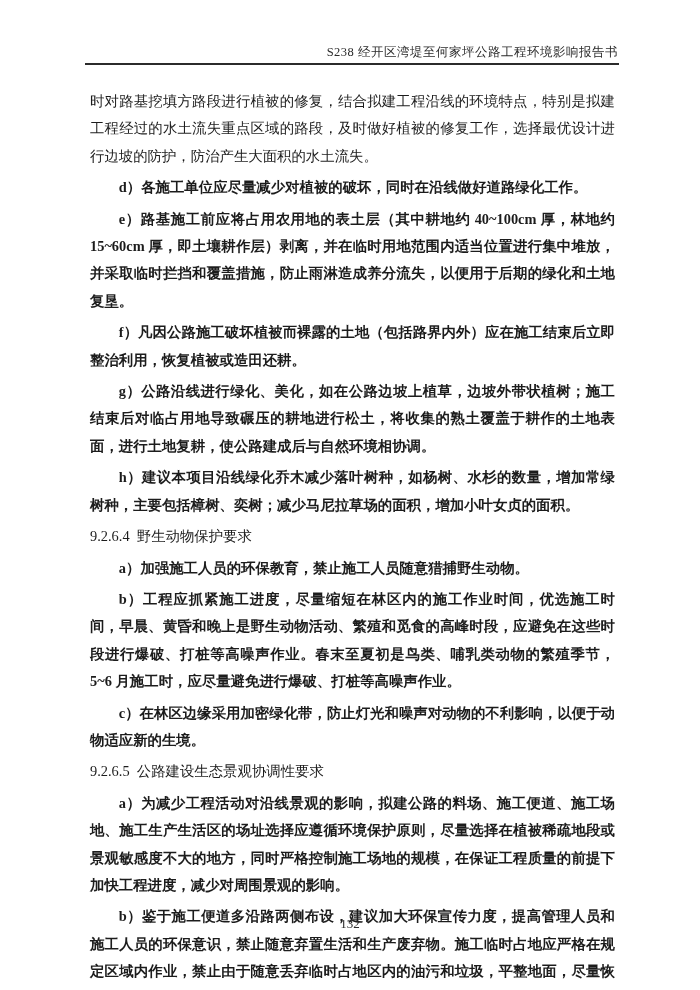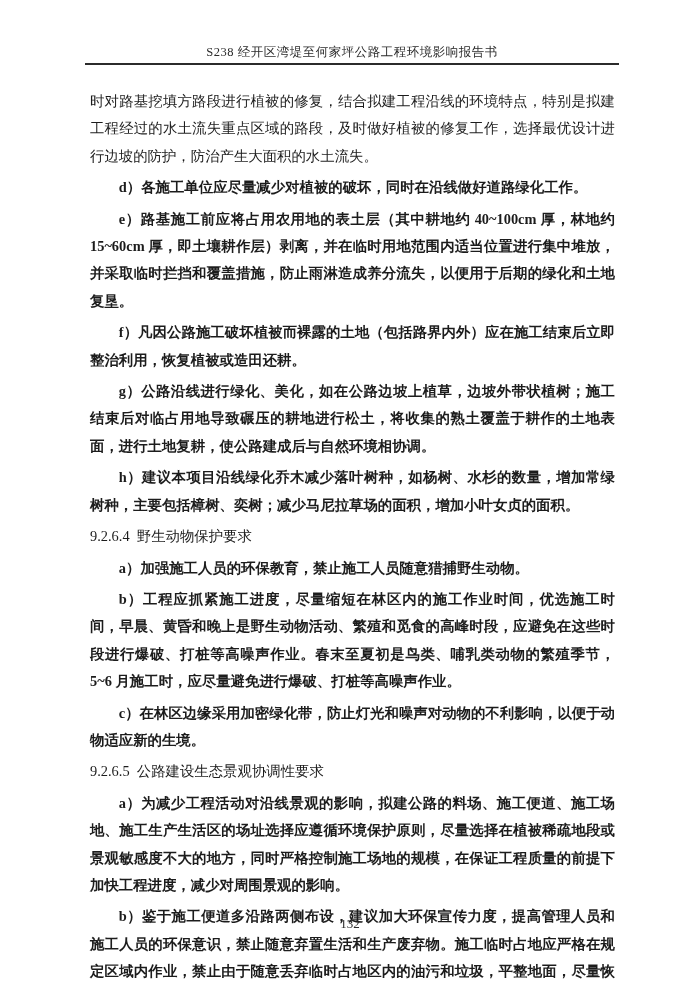--- a/index.html
+++ b/index.html
@@ -14,21 +14,21 @@
     background: #ffffff;
     color: #1c1c1c;
     font-family: "Liberation Serif", "DejaVu Serif", serif;
     overflow: hidden;
   }
   .running-header {
     position: absolute;
     top: 44px;
     left: 86px;
     width: 532px;
-    text-align: center;
+    text-align: right;
     font-size: 12.5px;
     letter-spacing: 0.5px;
     color: #2a2a2a;
   }
   .header-rule {
     position: absolute;
     top: 63px;
     left: 85px;
     width: 534px;
     height: 0;

